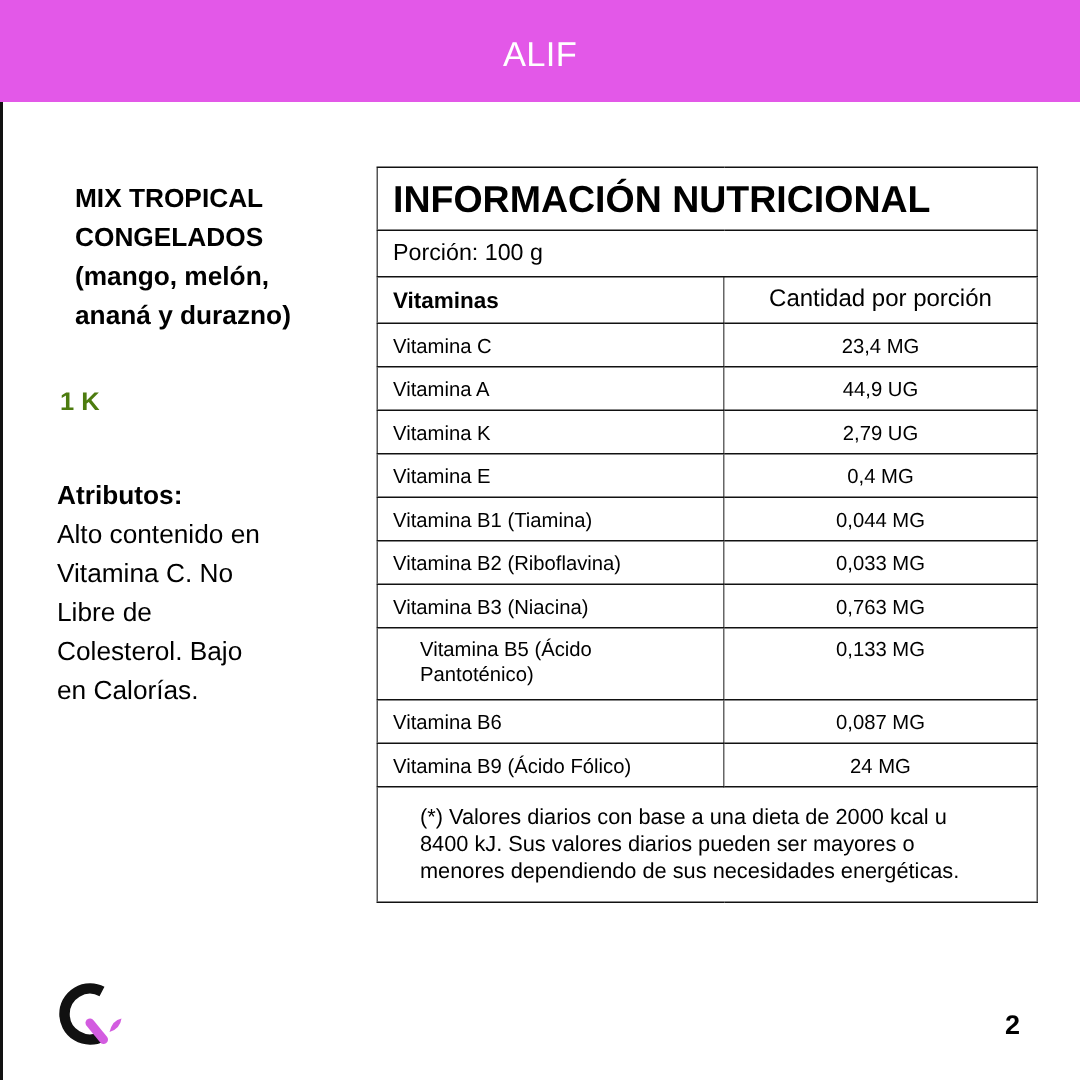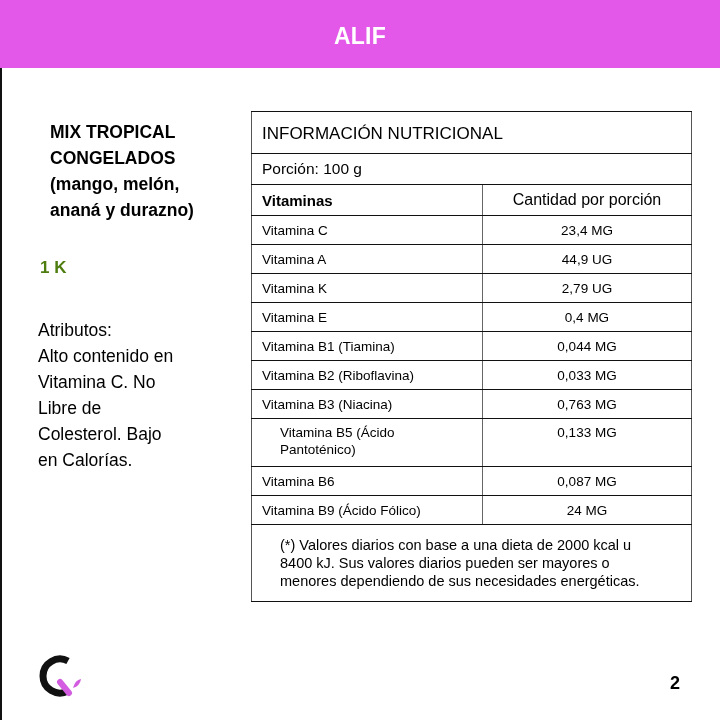--- a/index.html
+++ b/index.html
@@ -5,58 +5,58 @@
     * { box-sizing: border-box; margin: 0; padding: 0; }
     html, body { width: 720px; height: 720px; background: #ffffff; overflow: hidden; }
     body { position: relative; font-family: "Liberation Sans", sans-serif; color: #000; }
 
     .header {
       position: absolute; left: 0; top: 0; width: 720px; height: 68px;
       background: #E358E8;
       display: flex; align-items: center; justify-content: center;
     }
     .header-title {
-      color: #ffffff; font-weight: bold; font-size: 23px; letter-spacing: 0.2px;
+      color: #ffffff; font-weight: normal; font-size: 23px; letter-spacing: 0.2px;
       margin-top: 4px;
     }
     .left-rule {
       position: absolute; left: 0; top: 68px; width: 2px; height: 652px; background: #111;
     }
 
     .product-title {
       position: absolute; left: 38px; top: 119px; width: 200px;
       font-weight: bold; font-size: 17.5px; line-height: 26px; margin-left: 12px;
     }
     .product-title span { display: block; white-space: nowrap; }
     .product-size {
       position: absolute; left: 40px; top: 258px;
       font-weight: bold; font-size: 17px; color: #4d7c0f;
     }
     .attributes {
       position: absolute; left: 38px; top: 317px; width: 200px;
       font-size: 17.5px; line-height: 26px;
     }
-    .attributes-heading { font-weight: normal; display: block; }
+    .attributes-heading { font-weight: bold; display: block; }
     .attributes-line { display: block; white-space: nowrap; }
 
     .nutrition-table {
       position: absolute; left: 251px; top: 111px; width: 441px;
       border-collapse: collapse;
       border: 1.5px solid #555;
     }
     .nutrition-table td {
       border-top: 1px solid #111;
       border-bottom: 1px solid #111;
       font-size: 13.5px;
       padding: 0 10px;
       vertical-align: middle;
     }
     .nutrition-table td.col1 { width: 231px; border-right: 1.5px solid #666; }
     .nutrition-table td.col2 { text-align: center; }
-    .row-title td { height: 42px; font-size: 17px; font-weight: normal; padding-left: 10px; padding-top: 2px; }
+    .row-title td { height: 42px; font-size: 25px; font-weight: bold; padding-left: 10px; padding-top: 2px; }
     .row-portion td { height: 31px; font-size: 15.5px; }
     .row-header td { height: 31px; }
     .row-header td.col1 { text-align: left; font-weight: bold; font-size: 15px; }
     .row-header td.col2 { font-size: 16px; border-radius: 11px; }
     .row-vit td { height: 29px; }
     .row-vit.tall td { height: 48px; vertical-align: top; padding-top: 5px; line-height: 17px; }
     .row-note td { height: 77px; font-size: 14.5px; line-height: 18px; padding: 5px 10px 6px 10px; }
     .note-line { display: block; white-space: nowrap; margin-left: 18px; }
 
     .logo {

